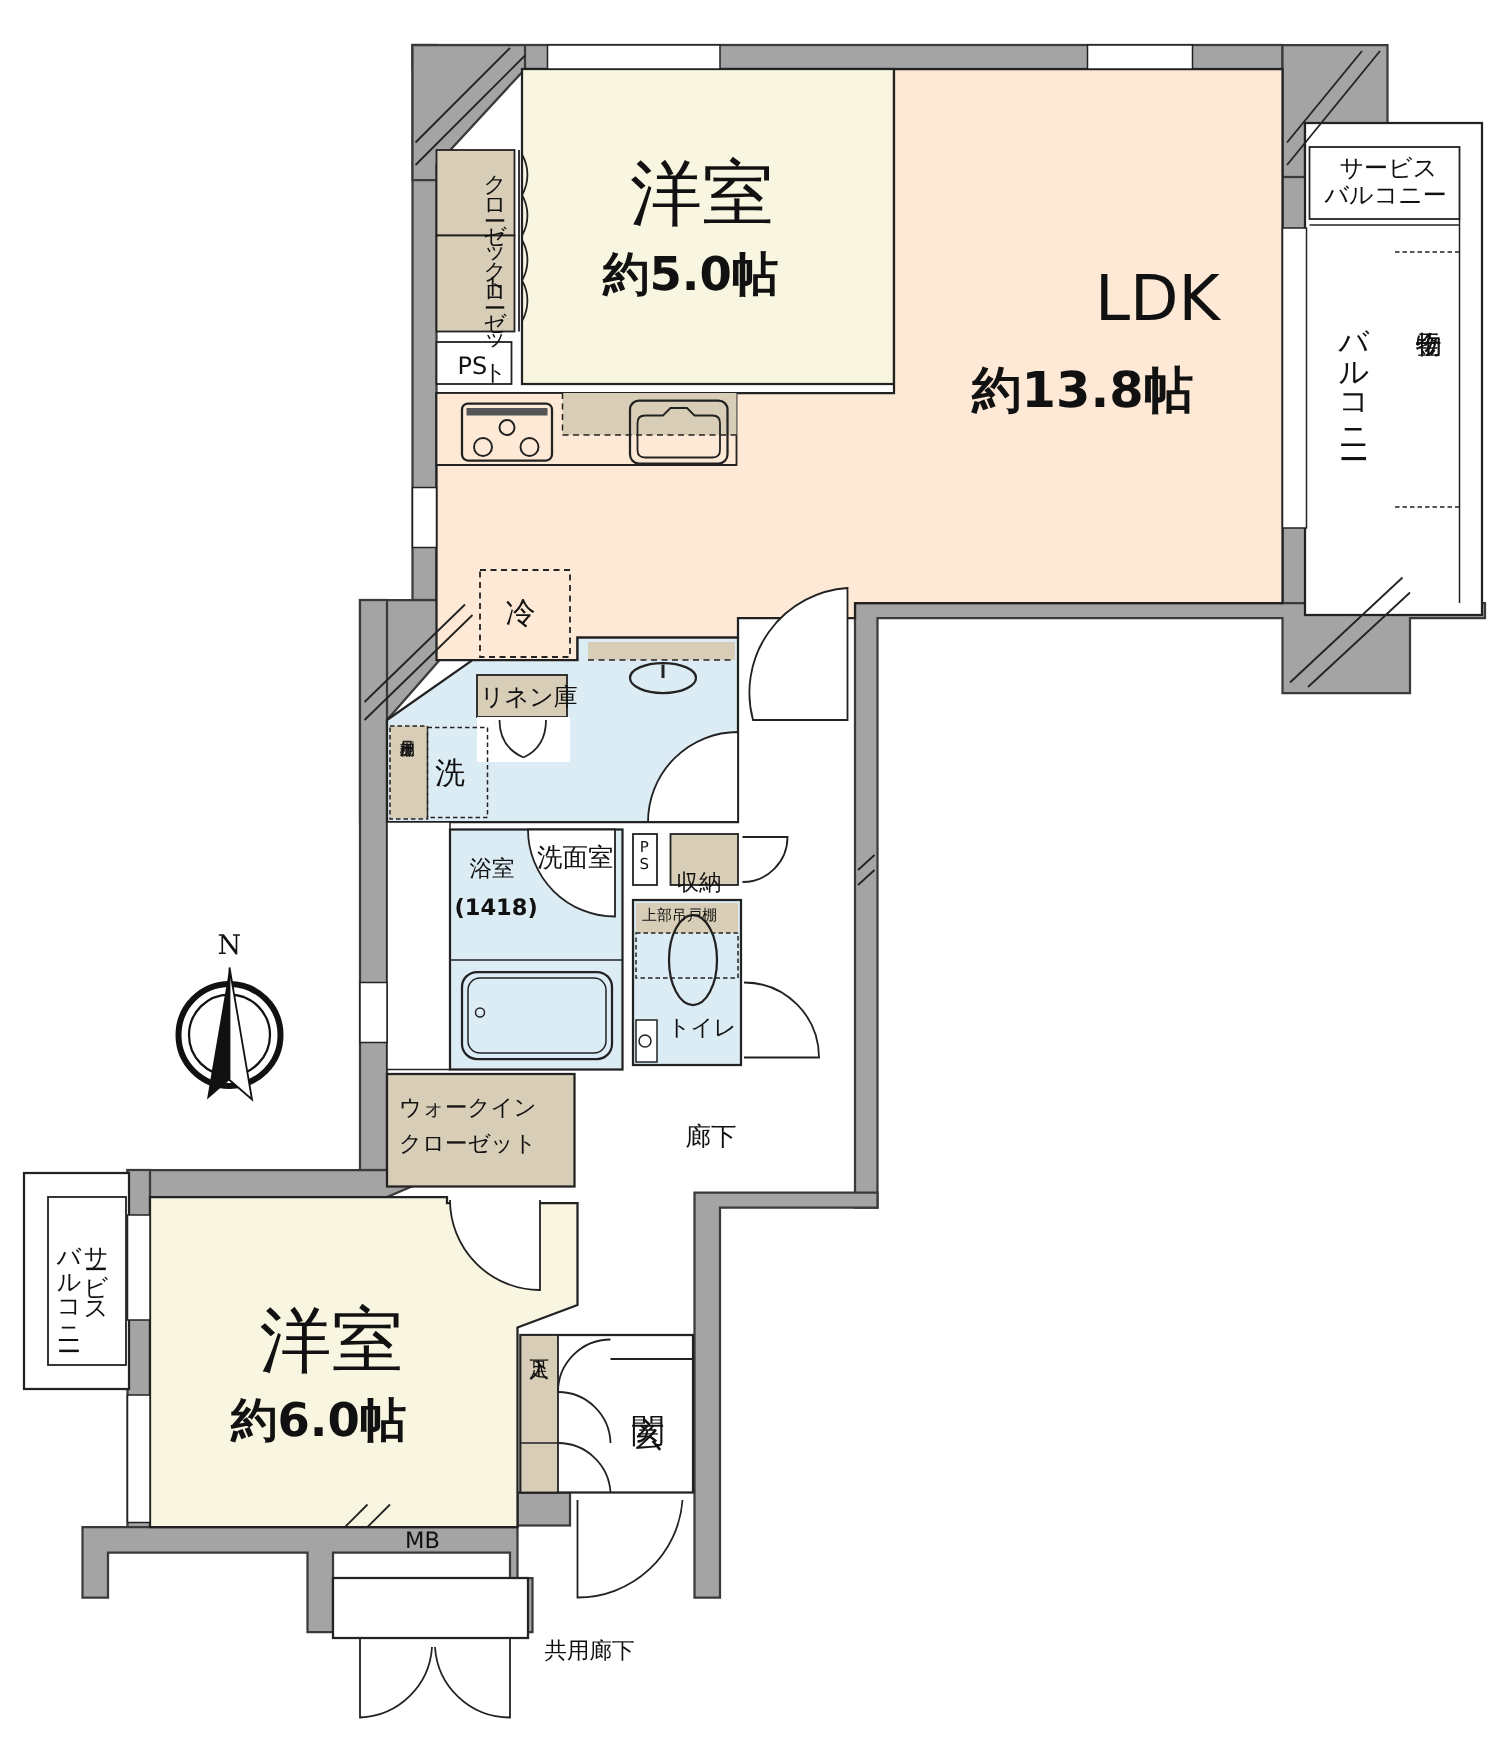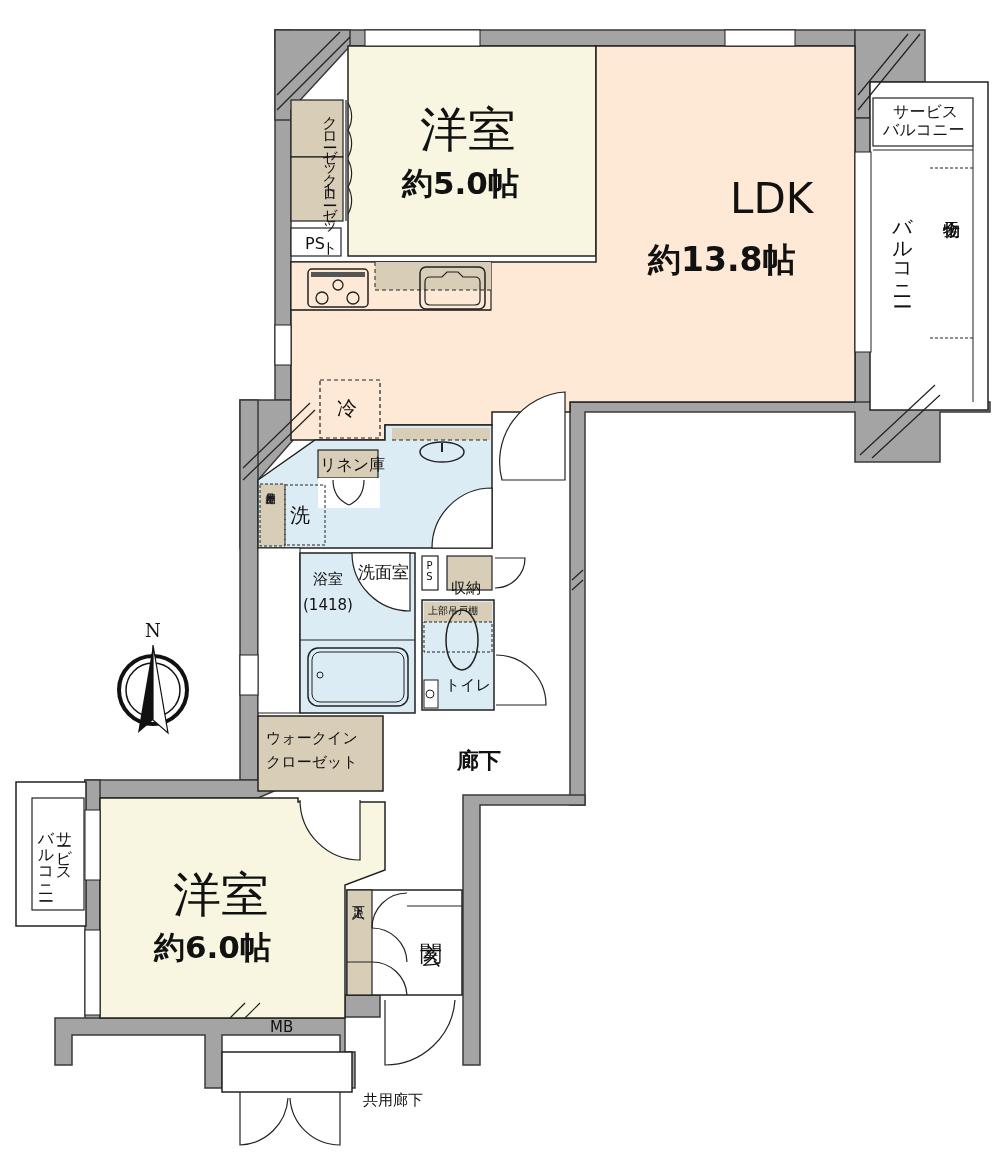--- a/index.html
+++ b/index.html
@@ -209,31 +209,31 @@
 <div class="lbl sm vt" style="left:322px;top:163px;">クローゼット</div>
 <div class="lbl xs" style="left:305px;top:236px;">PS</div>
 
 <div class="lbl mid" style="left:337px;top:398px;">冷</div>
 <div class="lbl xs" style="left:320px;top:457px;">リネン庫</div>
 <div class="lbl xxs vt" style="left:265px;top:486px;">上部吊戸棚</div>
 <div class="lbl mid" style="left:290px;top:505px;">洗</div>
 <div class="lbl sm" style="left:358px;top:516px;font-size:17px;margin-top:48px;">洗面室</div>
 
 <div class="lbl sm" style="left:313px;top:572px;">浴室</div>
-<div class="lbl sm" style="left:303px;top:598px;">(1418)</div>
+<div class="lbl sm" style="left:303px;top:598px;font-weight:bold;">(1418)</div>
 
 <div class="lbl xxs vt" style="left:424px;top:560px;">PS</div>
 <div class="lbl sm" style="left:451px;top:565px;margin-top:16px;">収納</div>
 <div class="lbl xxs" style="left:428px;top:606px;">上部吊戸棚</div>
 <div class="lbl sm" style="left:445px;top:678px;">トイレ</div>
 
 <div class="lbl sm" style="left:266px;top:731px;">ウォークイン</div>
 <div class="lbl sm" style="left:266px;top:755px;">クローゼット</div>
 
-<div class="lbl sm" style="left:457px;top:750px;font-size:22px;font-weight:bold;">廊下</div>
+<div class="lbl sm" style="left:457px;top:750px;font-size:17px;">廊下</div>
 
 <div class="lbl sm vt" style="left:352px;top:896px;font-size:13px;">下足入</div>
 <div class="lbl mid vt" style="left:420px;top:926px;font-size:22px;">玄関</div>
 
 <div class="lbl sm" style="left:270px;top:1020px;">MB</div>
 <div class="lbl sm" style="left:363px;top:1093px;">共用廊下</div>
 
 <div class="lbl xs" style="left:893px;top:104px;">サービス</div>
 <div class="lbl xs" style="left:883px;top:122px;">バルコニー</div>
 <div class="lbl mid vt" style="left:893px;top:205px;">バルコニー</div>

